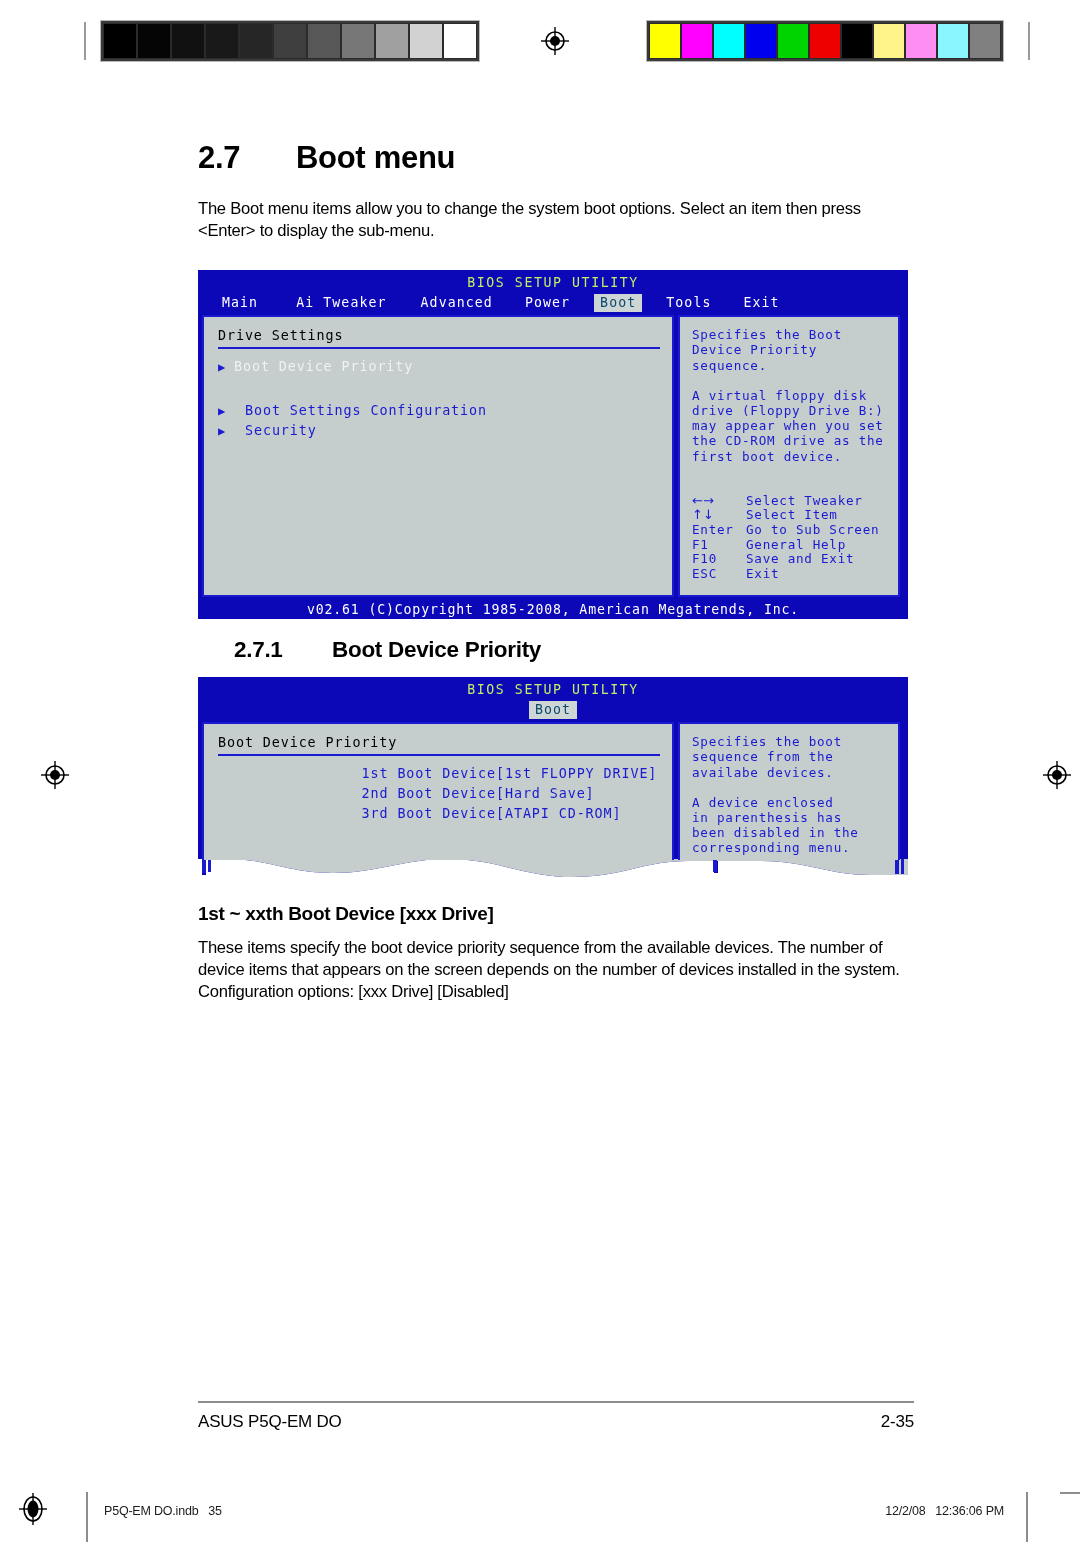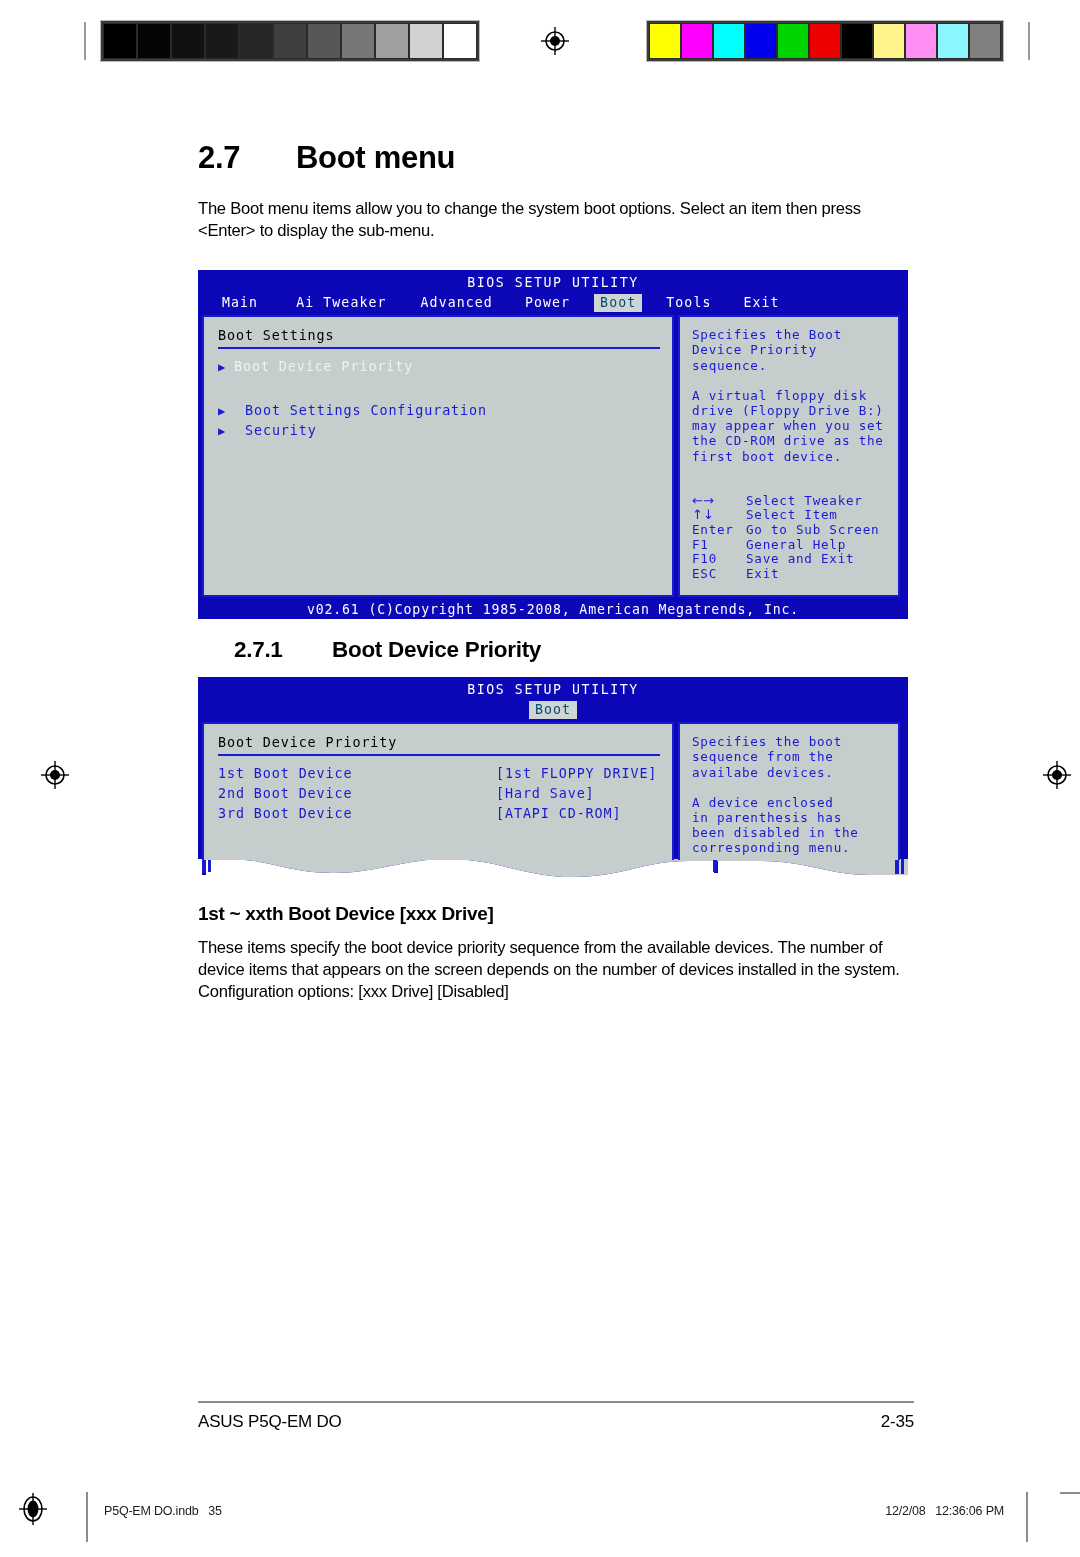--- a/index.html
+++ b/index.html
@@ -100,21 +100,21 @@
 
   
   .bios {
     width: 710px;
     background: #0c07b7;
     font-family: "DejaVu Sans Mono", "Liberation Mono", monospace;
     position: relative;
     box-sizing: border-box;
   }
   .bios-title {
-    color: #ffffff;
+    color: #bef264;
     font-size: 13.2px;
     letter-spacing: 1.6px;
     text-align: center;
     padding-top: 5px;
     height: 17px;
     line-height: 15px;
   }
   .bios-menubar {
     height: 20px;
     display: flex;
@@ -193,20 +193,21 @@
   .opt-label.hl {
     color: #eef2f2;
   }
   .opt-indent { padding-left: 11px; }
   .spacer-row { height: 24px; }
 
   .dev-row {
     display: flex;
     line-height: 20px;
     white-space: pre;
+    text-align: right;
   }
   .dev-name {
     color: #1a1ad0;
     font-size: 13.4px;
     letter-spacing: 0.9px;
     width: 278px;
     flex: none;
   }
   .dev-value {
     color: #1a1ad0;
@@ -385,21 +386,21 @@
         <span class="menu-gap-4"></span>
         <span class="menu-item sel">Boot</span>
         <span class="menu-gap-5"></span>
         <span class="menu-item">Tools</span>
         <span class="menu-gap-6"></span>
         <span class="menu-item">Exit</span>
       </div>
 
       <div class="bios-body">
         <div class="panel panel-left" style="height:282px;">
-          <div class="panel-head">Boot Settings</div>
+          <div class="panel-head">Drive Settings</div>
           <div class="panel-rule"></div>
 
           <div class="opt-row">
             <span class="arrow">▶</span>
             <span class="opt-label hl">Boot Device Priority</span>
           </div>
 
           <div class="spacer-row"></div>
 
           <div class="opt-row">

